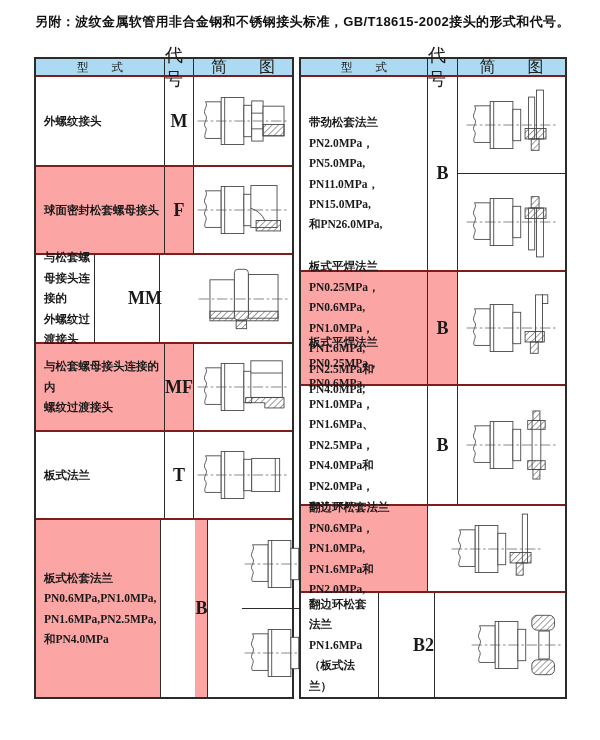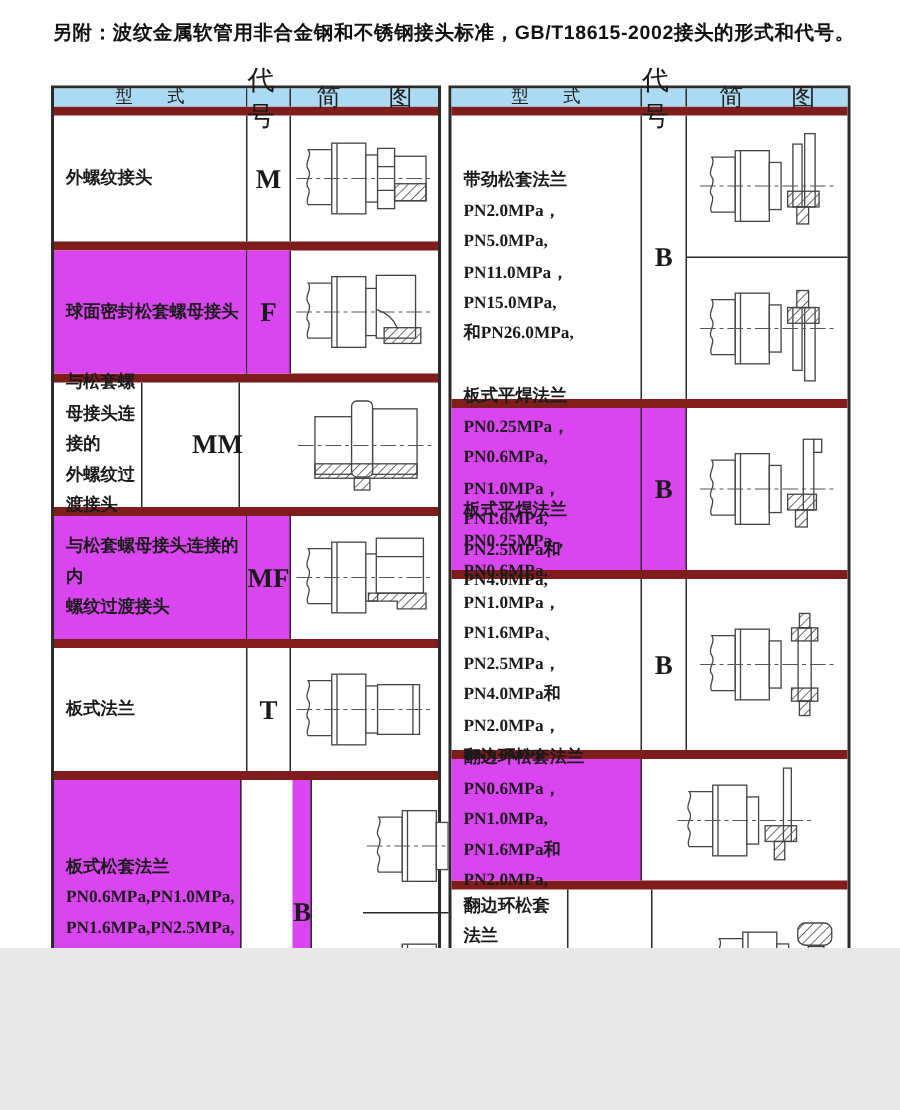--- a/index.html
+++ b/index.html
@@ -1,36 +1,36 @@
 <!DOCTYPE html>
 <html><head>
 <meta charset="utf-8">
 <style>
   html,body{margin:0;padding:0;background:#e8e8e8;}
-  .page{position:relative;width:600px;height:632px;background:#ffffff;overflow:hidden;
+  .page{position:relative;width:600px;height:740px;background:#ffffff;overflow:hidden;
         font-family:"Liberation Sans","DejaVu Sans",sans-serif;}
   .title{position:absolute;left:35px;top:13px;width:545px;font-size:13px;font-weight:700;
          color:#111;letter-spacing:0.4px;}
   .ftable{position:absolute;top:57px;border:2px solid #2b2b2b;background:#fff;
           display:flex;flex-direction:column;box-sizing:border-box;}
-  .row{display:flex;border-bottom:6px solid #7f1d1d;box-sizing:border-box;}
+  .row{display:flex;border-bottom:2px solid #7f1d1d;box-sizing:border-box;}
   .row:last-child{border-bottom:none;gap:34px;}
   .cell{box-sizing:border-box;border-right:1px solid #2b2b2b;display:flex;
         flex-direction:column;justify-content:center;font-weight:bold;}
   .cell.s{border-right:none;flex:1;align-items:center;justify-content:center;padding:0;}
   .hrow{height:18px;flex:0 0 18px;}
   .hrow .cell{background:#abdaf2;align-items:center;justify-content:center;
               font-size:16px;color:#222;font-weight:400;}
   .cell.t{padding:4px 4px 4px 8px;font-family:"Liberation Serif","DejaVu Serif",serif;
           font-size:11.5px;line-height:1.78;color:#1a1a1a;white-space:pre-line;}
   .cell.c{align-items:center;font-family:"Liberation Serif","DejaVu Serif",serif;
           font-size:18px;color:#1a1a1a;}
   .lt .cell.t{width:129px;}  .lt .cell.c{width:29px;}
   .rt .cell.t{width:127px;}  .rt .cell.c{width:30px;}
-  .hl .cell.t,.hl .cell.c{background:#d946ef;}
+  .hl .cell.t,.hl .cell.c{background:#fca5a5;}
   .half{flex:1;display:flex;align-items:center;justify-content:center;width:100%;box-sizing:border-box;}
   .half + .half{border-top:1px solid #2b2b2b;}
   .sk{width:96px;height:78px;display:block;}
   .defs{position:absolute;width:0;height:0;overflow:hidden;}
 </style>
 </head>
 <body>
 
 <svg class="defs" aria-hidden="true">
   <defs>

